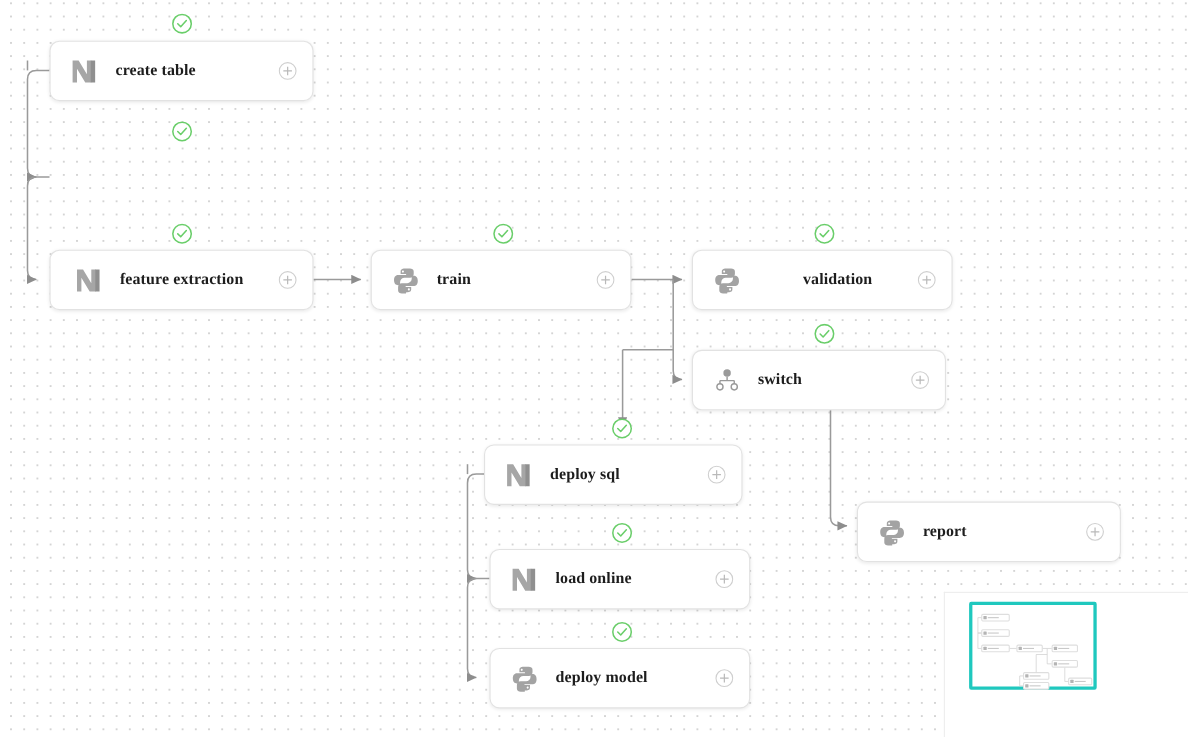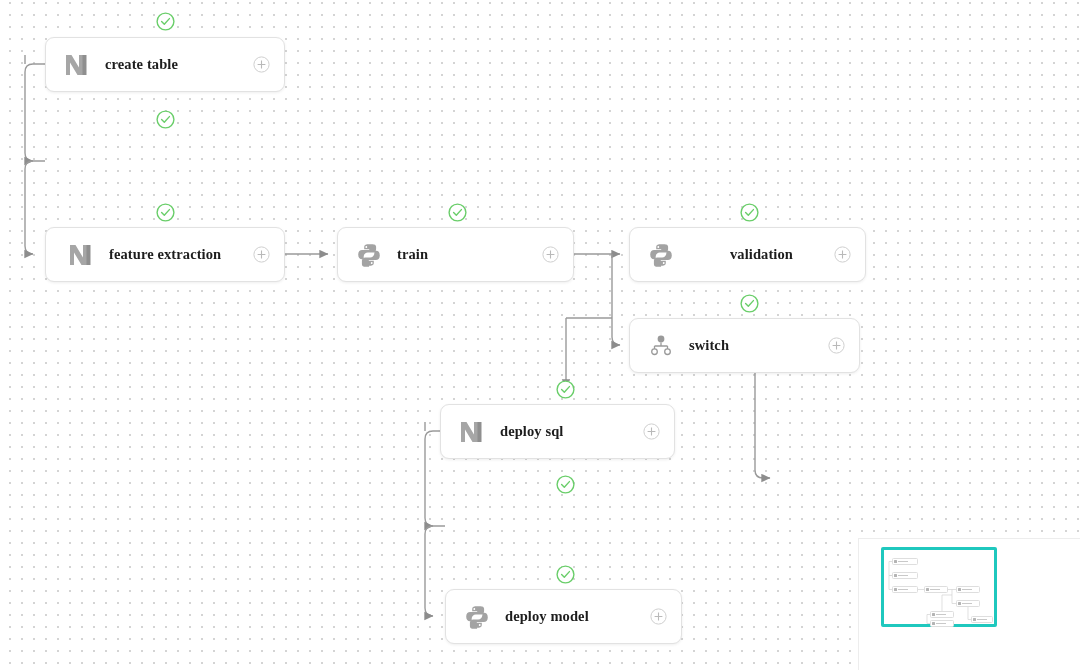--- a/index.html
+++ b/index.html
@@ -253,20 +253,37 @@
         </svg>
     </span>
   </div>
   <span class="badge" style="left:556px; top:380px;">
     <svg width="19" height="19" viewBox="0 0 19 19">
         <circle cx="9.5" cy="9.5" r="8.4" fill="#ffffff" stroke="#6ace6a" stroke-width="1.4"></circle>
         <path d="M5.6 9.6 L8.3 12.3 L13.4 6.6" fill="none" stroke="#6ace6a" stroke-width="1.4" stroke-linecap="round" stroke-linejoin="round"></path>
       </svg>
   </span>
 
+  <div class="node" style="left:445px; top:499px; width:237px; height:55px;">
+    <span class="node-icon">
+      <svg width="28" height="28" viewBox="0 0 28 28">
+          <g>
+        <path d="M3 4 L8.5 4 L16 16.5 L16 4 L20 4 L20 24 L14.5 24 L7 11.5 L7 24 L3 24 Z" fill="#a6a6a6"></path>
+        <path d="M19.5 4 L23.5 4 L23.5 20.5 L23.5 24 L19.5 24 Z" fill="#8f8f8f"></path>
+      </g>
+        </svg>
+    </span>
+    <span class="node-label">load online</span>
+    <span class="node-plus">
+      <svg width="17" height="17" viewBox="0 0 17 17">
+          <circle cx="8.5" cy="8.5" r="7.6" fill="none" stroke="#cfcfcf" stroke-width="1"></circle>
+          <path d="M8.5 4.6 L8.5 12.4 M4.6 8.5 L12.4 8.5" stroke="#b9b9b9" stroke-width="1.1"></path>
+        </svg>
+    </span>
+  </div>
   <span class="badge" style="left:556px; top:475px;">
     <svg width="19" height="19" viewBox="0 0 19 19">
         <circle cx="9.5" cy="9.5" r="8.4" fill="#ffffff" stroke="#6ace6a" stroke-width="1.4"></circle>
         <path d="M5.6 9.6 L8.3 12.3 L13.4 6.6" fill="none" stroke="#6ace6a" stroke-width="1.4" stroke-linecap="round" stroke-linejoin="round"></path>
       </svg>
   </span>
 
   <div class="node" style="left:445px; top:589px; width:237px; height:55px;padding-left:16px;">
     <span class="node-icon">
       <svg width="26" height="26" viewBox="0 0 26 26">
@@ -282,20 +299,35 @@
         </svg>
     </span>
   </div>
   <span class="badge" style="left:556px; top:565px;">
     <svg width="19" height="19" viewBox="0 0 19 19">
         <circle cx="9.5" cy="9.5" r="8.4" fill="#ffffff" stroke="#6ace6a" stroke-width="1.4"></circle>
         <path d="M5.6 9.6 L8.3 12.3 L13.4 6.6" fill="none" stroke="#6ace6a" stroke-width="1.4" stroke-linecap="round" stroke-linejoin="round"></path>
       </svg>
   </span>
 
+  <div class="node" style="left:779px; top:456px; width:240px; height:55px;">
+    <span class="node-icon">
+      <svg width="26" height="26" viewBox="0 0 26 26">
+        <path d="M12.9 2.2c-2.6 0-4.7.5-4.7 2.6v2.4h5v.8H6.1c-2.1 0-3.9 1.3-3.9 4.6s1.6 4.7 3.7 4.7h1.8v-2.7c0-2.2 1.9-4 4.1-4h4.9c1.9 0 3.4-1.5 3.4-3.4V4.8c0-1.9-1.6-2.6-3.5-2.6h-3.7zm-2.6 1.7c.5 0 .9.4.9 1s-.4 1-.9 1-.9-.4-.9-1 .4-1 .9-1z" fill="#a3a3a3"></path>
+        <path d="M13.1 23.8c2.6 0 4.7-.5 4.7-2.6v-2.4h-5v-.8h7.1c2.1 0 3.9-1.3 3.9-4.6s-1.6-4.7-3.7-4.7h-1.8v2.7c0 2.2-1.9 4-4.1 4H9.3c-1.9 0-3.4 1.5-3.4 3.4v3.4c0 1.9 1.6 2.6 3.5 2.6h3.7zm2.6-1.7c-.5 0-.9-.4-.9-1s.4-1 .9-1 .9.4.9 1-.4 1-.9 1z" fill="#a3a3a3"></path>
+      </svg>
+    </span>
+    <span class="node-label">report</span>
+    <span class="node-plus">
+      <svg width="17" height="17" viewBox="0 0 17 17">
+          <circle cx="8.5" cy="8.5" r="7.6" fill="none" stroke="#cfcfcf" stroke-width="1"></circle>
+          <path d="M8.5 4.6 L8.5 12.4 M4.6 8.5 L12.4 8.5" stroke="#b9b9b9" stroke-width="1.1"></path>
+        </svg>
+    </span>
+  </div>
 
   <div id="minimap-panel">
     <div id="minimap-viewport">
       <div class="mini-node" style="left:8px;  top:8px;  width:26px; height:7px;">
           <span class="mini-ico"></span>
           <span class="mini-bar"></span>
         </div>
       <div class="mini-node" style="left:8px;  top:22px; width:26px; height:7px;">
           <span class="mini-ico"></span>
           <span class="mini-bar"></span>

